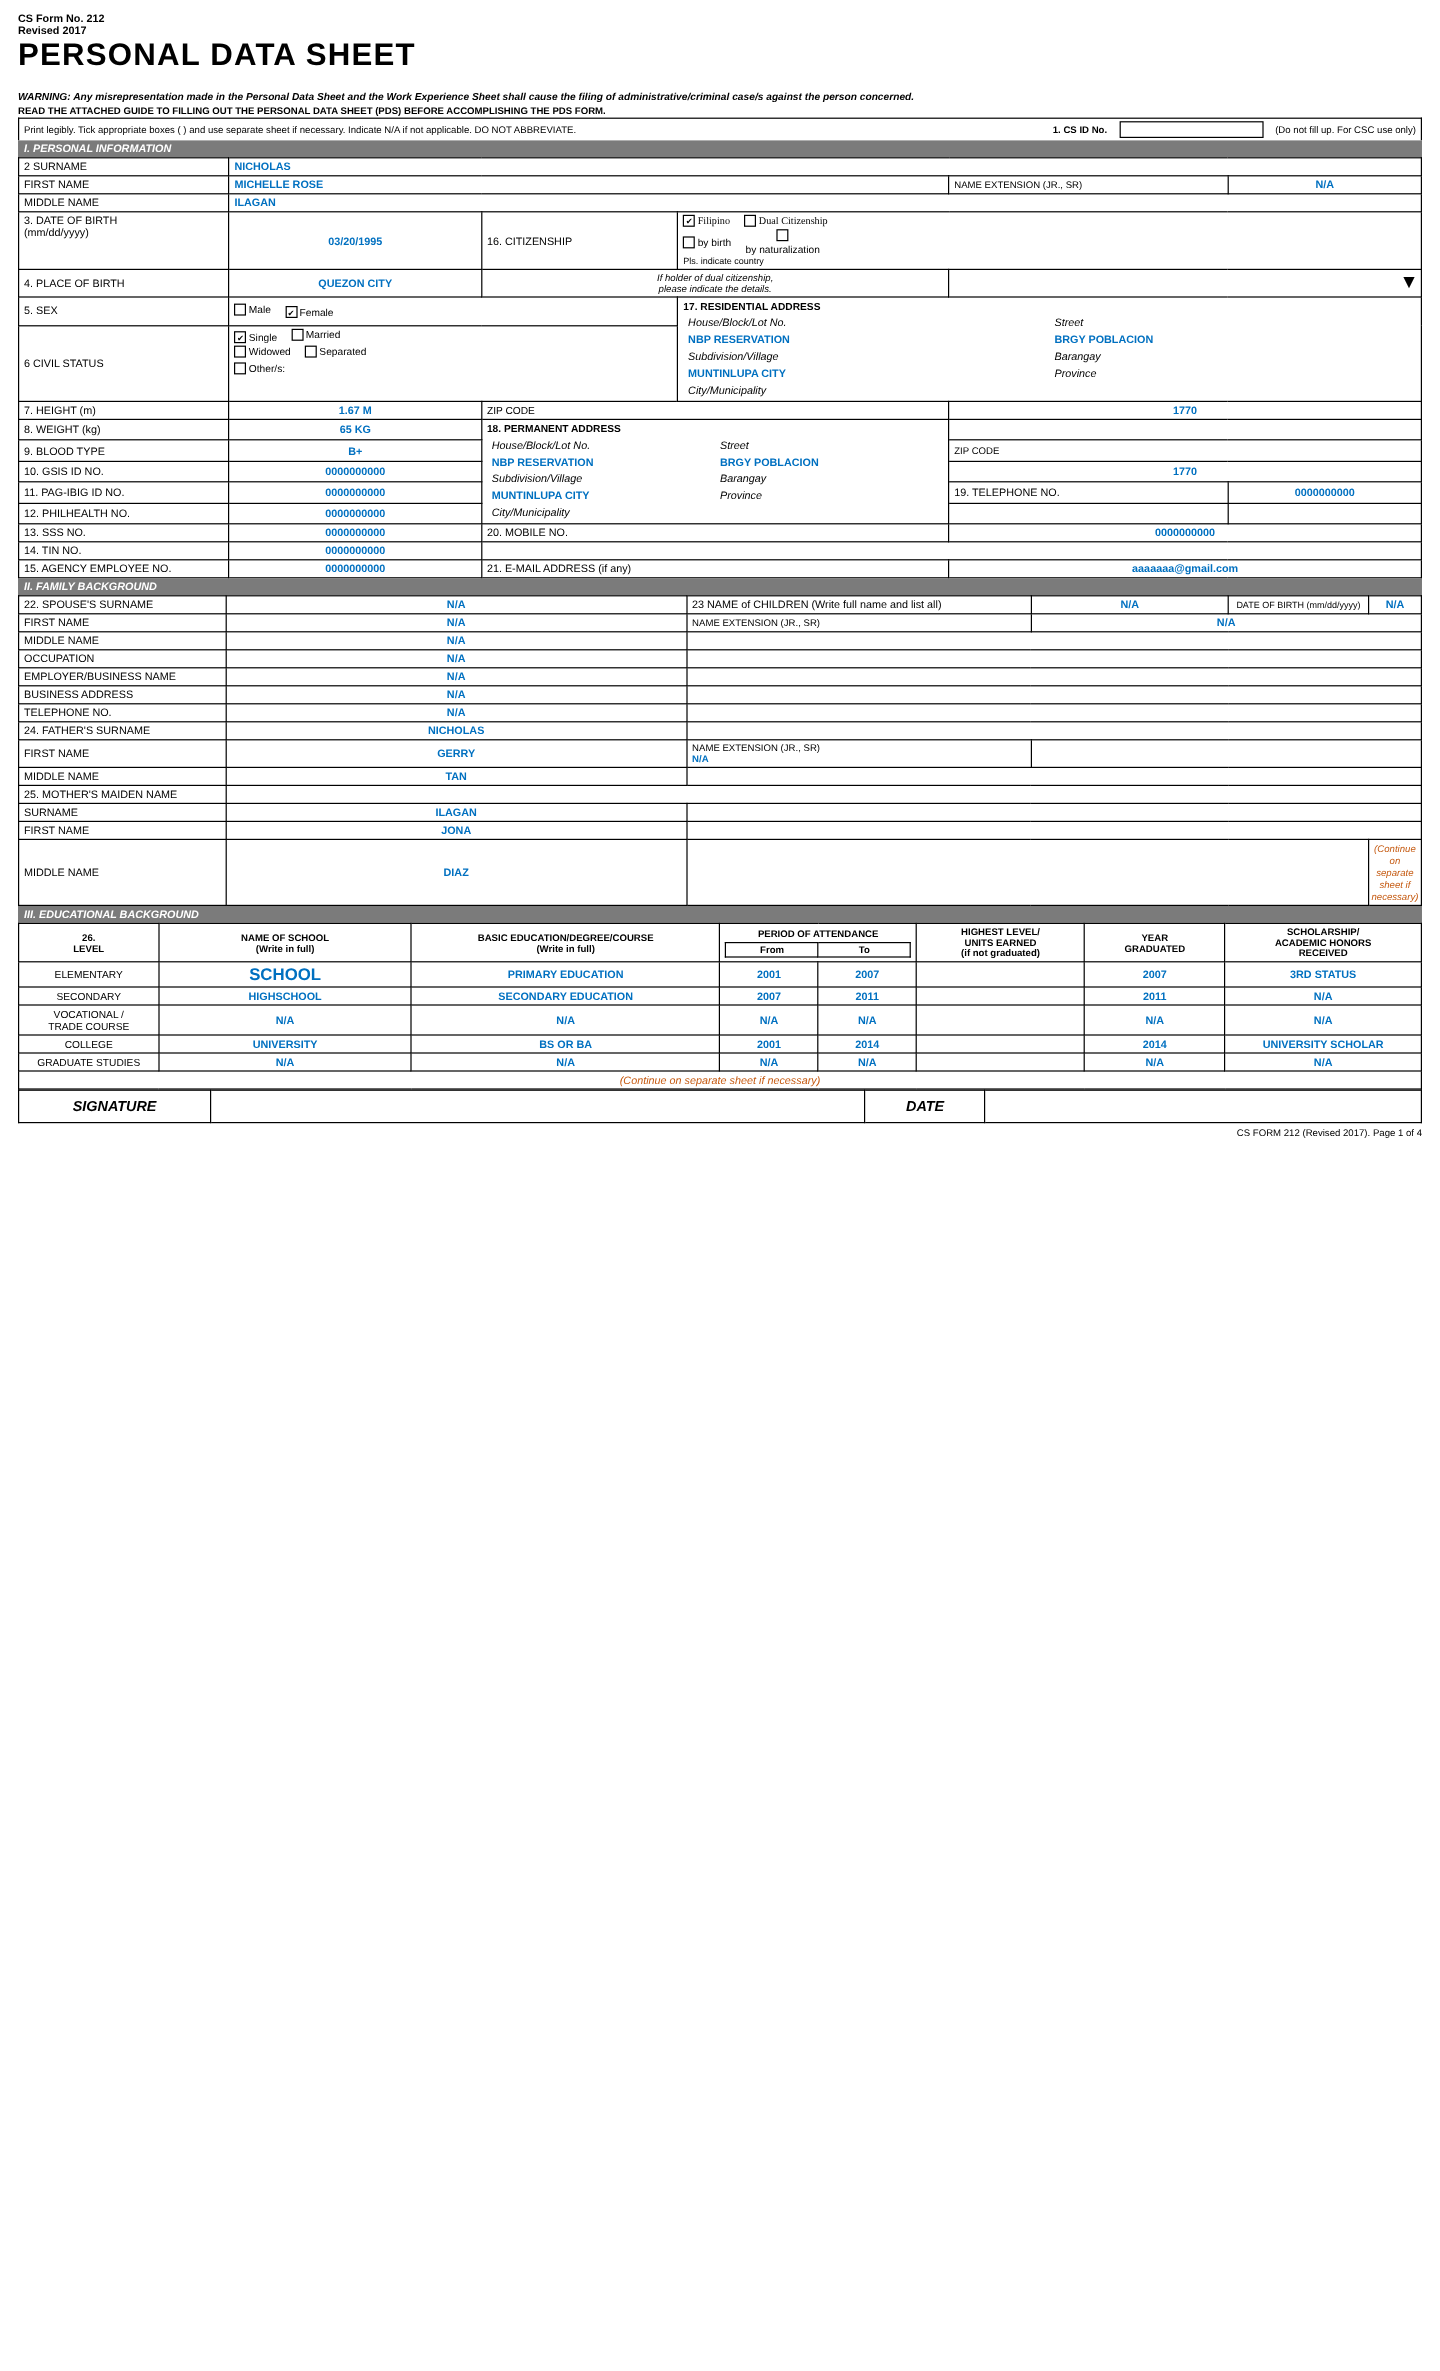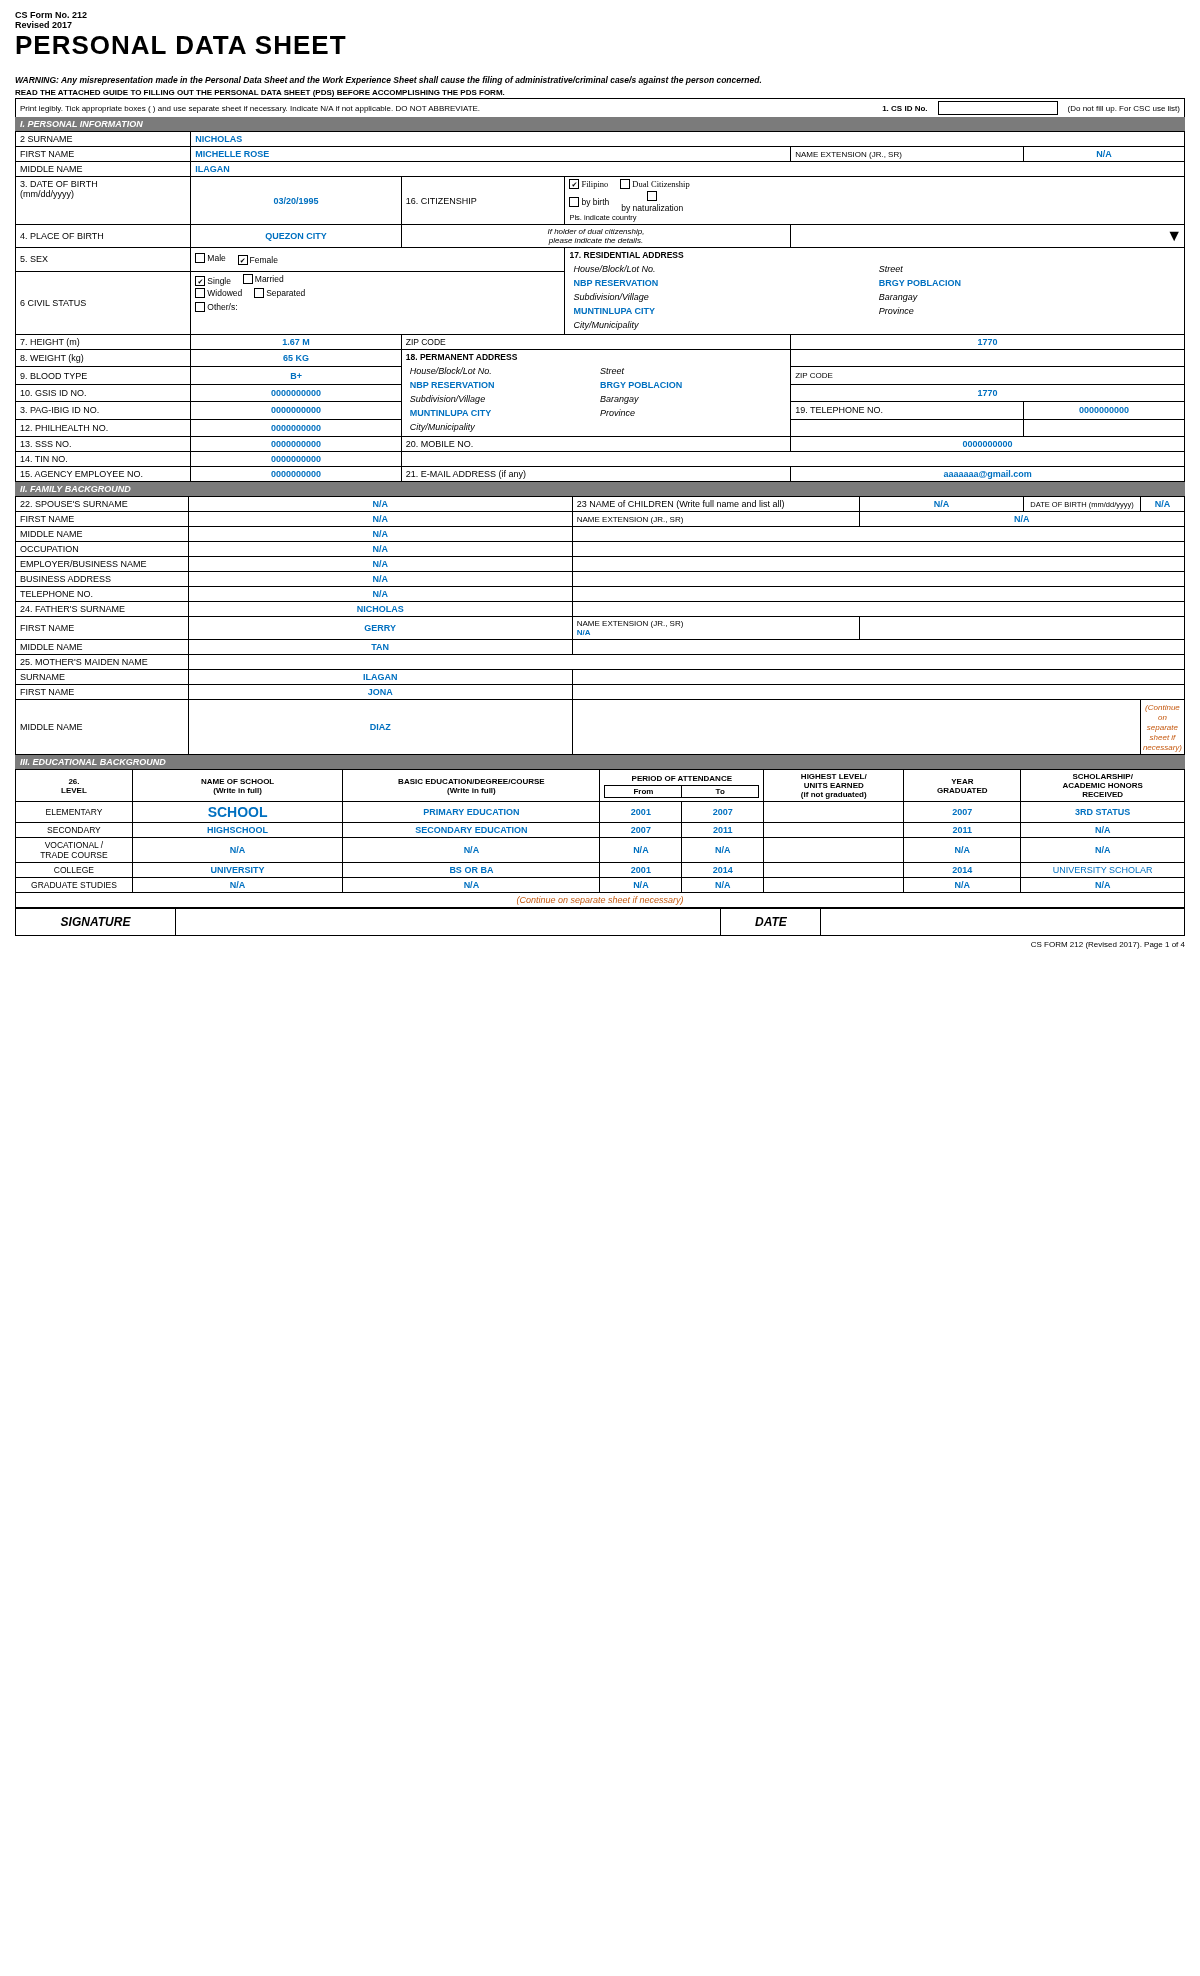--- a/index.html
+++ b/index.html
@@ -92,21 +92,21 @@
   <div style="min-width:120px;"></div>
 </div>
 
 <div style="font-size:8.5px; font-style:italic; font-weight:bold; margin-bottom:3px;">WARNING: Any misrepresentation made in the Personal Data Sheet and the Work Experience Sheet shall cause the filing of administrative/criminal case/s against the person concerned.</div>
 <div style="font-size:8px; font-weight:bold; margin-bottom:1px;">READ THE ATTACHED GUIDE TO FILLING OUT THE PERSONAL DATA SHEET (PDS) BEFORE ACCOMPLISHING THE PDS FORM.</div>
 <div style="display:flex; align-items:center; justify-content:space-between; border:1px solid #000; border-bottom:none; padding:2px 4px; font-size:8px;">
   <span>Print legibly. Tick appropriate boxes (  ) and use separate sheet if necessary. Indicate N/A if not applicable.  DO NOT ABBREVIATE.</span>
   <span style="display:flex; align-items:center; gap:10px;">
     <span style="font-weight:bold;">1. CS ID No.</span>
     <span style="display:inline-block; border:1px solid #000; min-width:120px; height:14px;"></span>
-    <span>(Do not fill up. For CSC use list)</span>
+    <span>(Do not fill up. For CSC use only)</span>
   </span>
 </div>
 
 <div class="section-header">I.  PERSONAL INFORMATION</div>
 
 <table class="main-table">
 
   <tbody>
       <tr>
     <td class="label-cell" style="width:15%;">2  SURNAME</td>
@@ -288,21 +288,21 @@
     <td colspan="2" style="font-size:8px;">ZIP CODE</td>
   </tr>
 
   <tr>
     <td class="label-cell">10.  GSIS ID NO.</td>
     <td class="value-cell">0000000000</td>
     <td colspan="2" class="value-cell">1770</td>
   </tr>
 
   <tr>
-    <td class="label-cell">3.  PAG-IBIG ID NO.</td>
+    <td class="label-cell">11.  PAG-IBIG ID NO.</td>
     <td class="value-cell">0000000000</td>
     <td class="label-cell" colspan="1">19. TELEPHONE NO.</td>
     <td class="value-cell" colspan="1">0000000000</td>
   </tr>
 
   <tr>
     <td class="label-cell">12.  PHILHEALTH NO.</td>
     <td class="value-cell">0000000000</td>
     <td class="label-cell" colspan="1"></td>
     <td colspan="1"></td>
@@ -495,21 +495,21 @@
       <td style="color:#0070c0; font-weight:bold; text-align:center; font-size:9px;">N/A</td>
     </tr>
       <tr>
       <td style="font-size:8.5px; text-align:center; white-space:pre-line;">COLLEGE</td>
       <td style="color:#0070c0; font-weight:bold; text-align:center; font-size:9px;">UNIVERSITY</td>
       <td style="color:#0070c0; font-weight:bold; text-align:center; font-size:9px;">BS OR BA</td>
       <td style="color:#0070c0; font-weight:bold; text-align:center; font-size:9px; width:7%;">2001</td>
       <td style="color:#0070c0; font-weight:bold; text-align:center; font-size:9px; width:7%;">2014</td>
       <td style="text-align:center;"></td>
       <td style="color:#0070c0; font-weight:bold; text-align:center; font-size:9px;">2014</td>
-      <td style="color:#0070c0; font-weight:normal; text-align:center; font-size:9px;">UNIVERSITY SCHOLAR</td>
+      <td style="color:#0070c0; font-weight:bold; text-align:center; font-size:9px;">UNIVERSITY SCHOLAR</td>
     </tr>
       <tr>
       <td style="font-size:8.5px; text-align:center; white-space:pre-line;">GRADUATE STUDIES</td>
       <td style="color:#0070c0; font-weight:bold; text-align:center; font-size:9px;">N/A</td>
       <td style="color:#0070c0; font-weight:bold; text-align:center; font-size:9px;">N/A</td>
       <td style="color:#0070c0; font-weight:bold; text-align:center; font-size:9px; width:7%;">N/A</td>
       <td style="color:#0070c0; font-weight:bold; text-align:center; font-size:9px; width:7%;">N/A</td>
       <td style="text-align:center;"></td>
       <td style="color:#0070c0; font-weight:bold; text-align:center; font-size:9px;">N/A</td>
       <td style="color:#0070c0; font-weight:bold; text-align:center; font-size:9px;">N/A</td>

